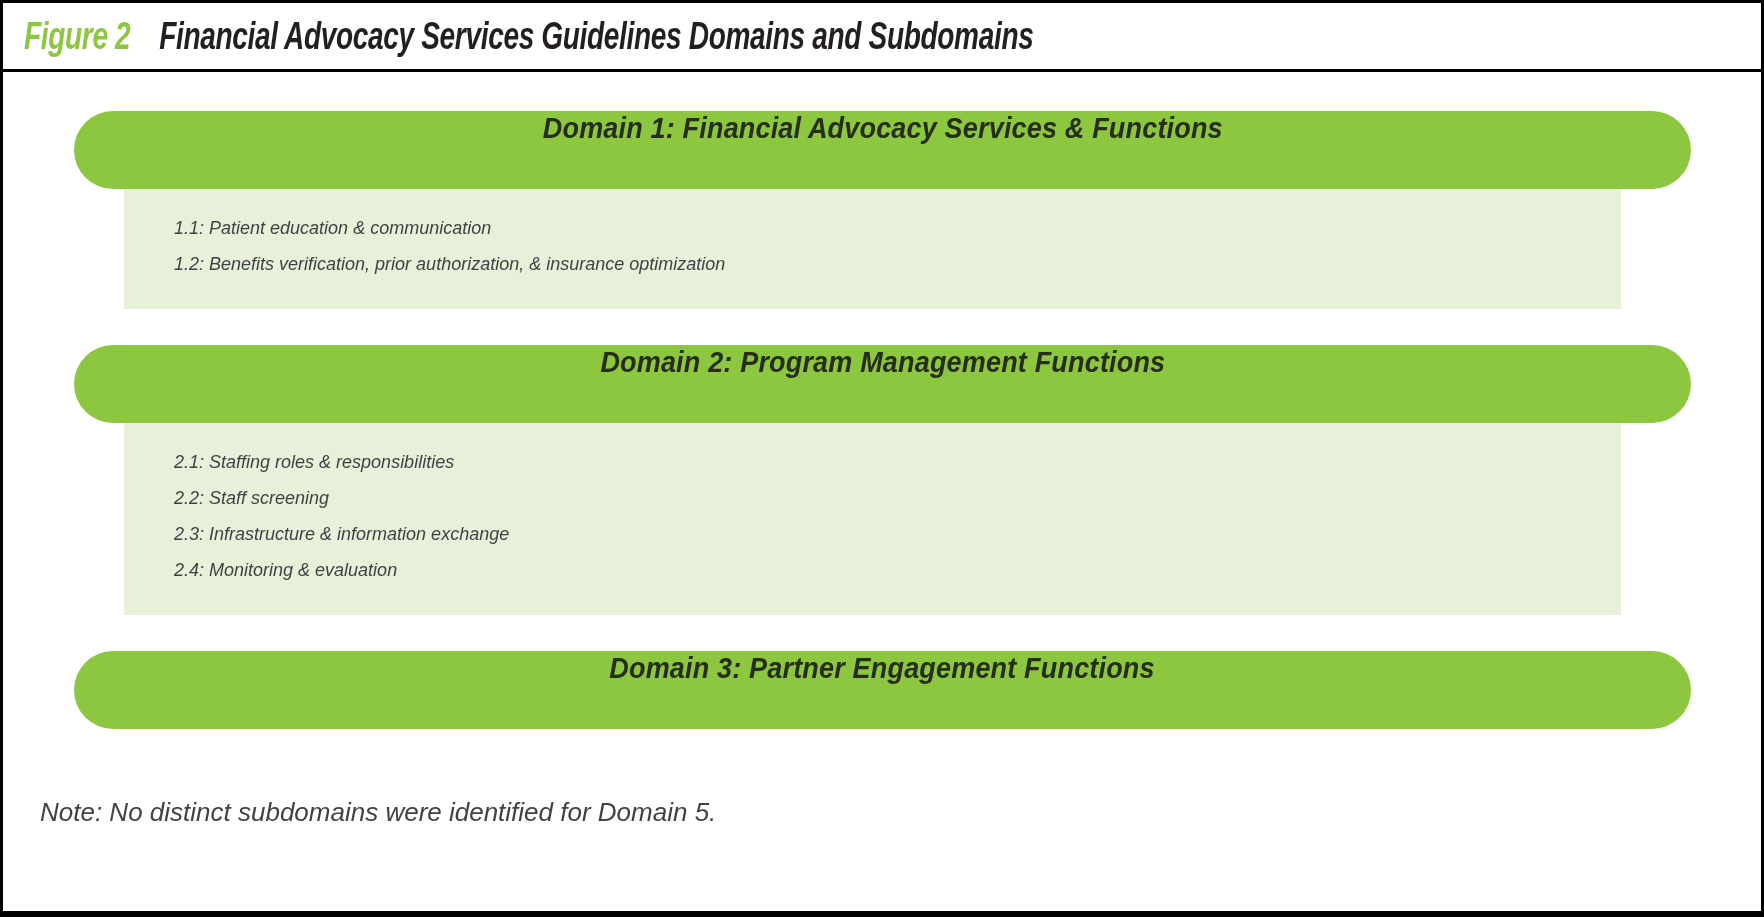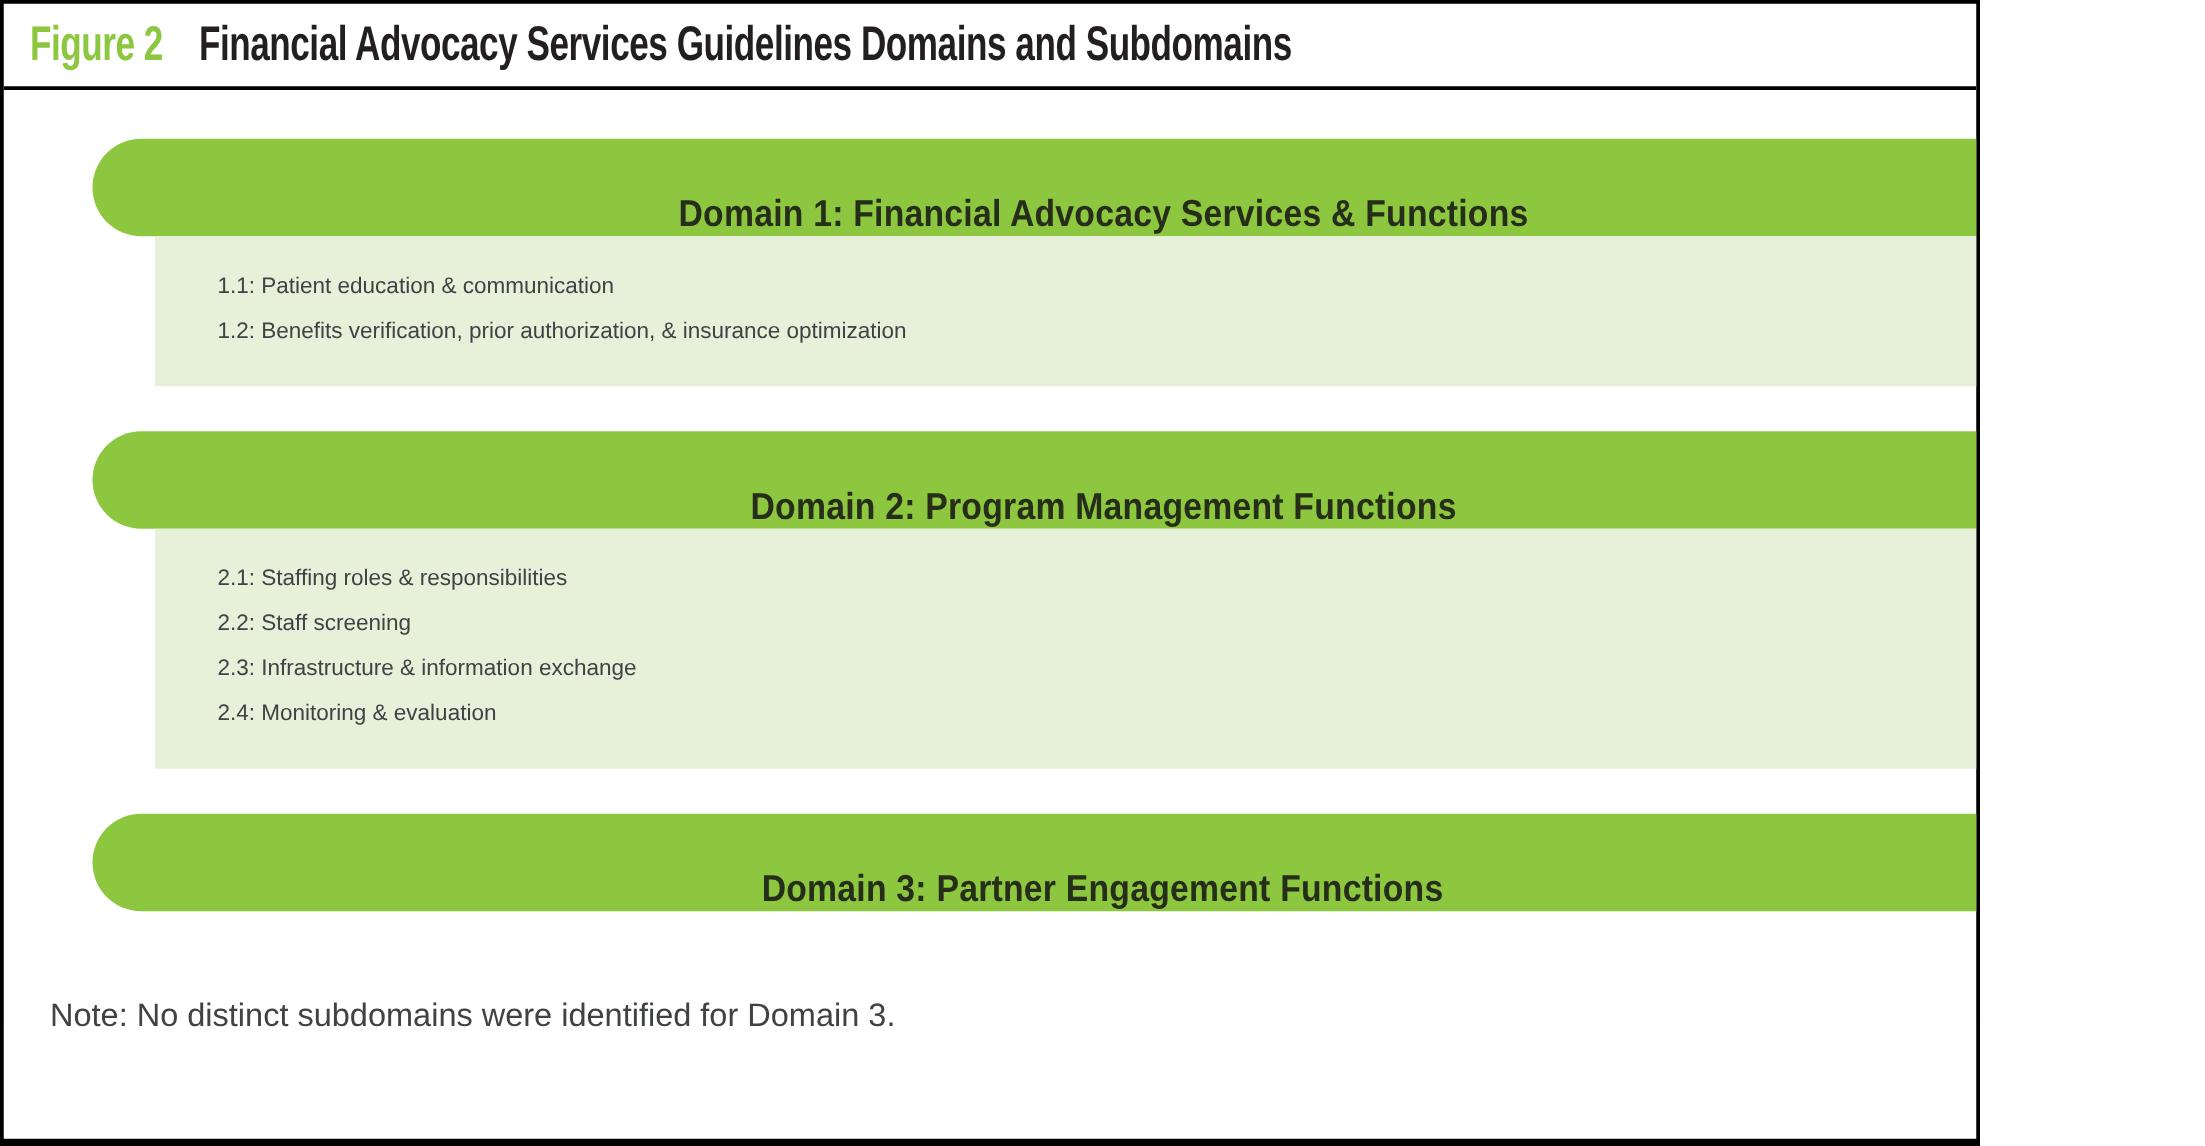--- a/index.html
+++ b/index.html
@@ -3,26 +3,27 @@
 <meta charset="utf-8">
 <style>
   html, body {
     margin: 0;
     padding: 0;
     background: #ffffff;
     font-family: "Liberation Sans", sans-serif;
   }
   .frame {
     box-sizing: border-box;
-    width: 1584px;
+    width: 1764px;
     height: 917px;
     border: 3px solid var(--border, #000);
     border-bottom-width: 6px;
     background: #fff;
     overflow: hidden;
+    font-style: italic;
   }
   .figure-header {
     box-sizing: border-box;
     height: 69px;
     border-bottom: 3px solid var(--border, #000);
     display: flex;
     align-items: center;
     padding-left: 21px;
     overflow: hidden;
   }
@@ -48,21 +49,21 @@
   .domain.first {
     margin-top: 39px;
   }
   .pill {
     margin-left: 71px;
     width: 1617px;
     height: 78px;
     border-radius: 39px;
     background: var(--green, #8DC63F);
     display: flex;
-    align-items: flex-end;
+    align-items: flex-start;
     justify-content: center;
     margin-top: 36px;
   }
   .pill-text {
     font-size: 30px;
     font-weight: bold;
     letter-spacing: 0.2px;
     white-space: nowrap;
     color: var(--pill-text, #262E1A);
     transform: scaleX(0.9);
@@ -117,15 +118,15 @@
       <div class="subline">2.4: Monitoring &amp; evaluation</div>
     </div>
   </section>
 
   <section class="domain">
     <div class="pill">
       <span class="pill-text">Domain 3: Partner Engagement Functions</span>
     </div>
   </section>
 
-  <p class="note">Note: No distinct subdomains were identified for Domain 3.</p>
+  <p class="note">Note: No distinct subdomains were identified for Domain 5.</p>
 
 </div>
 
 </body></html>

